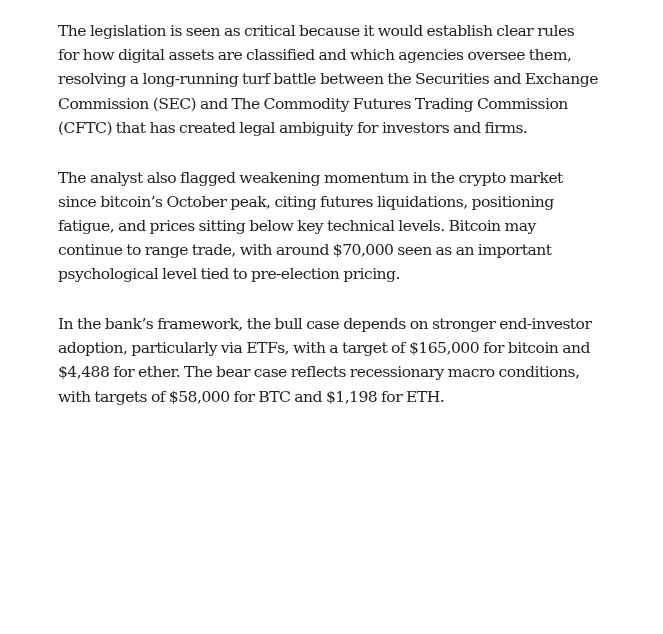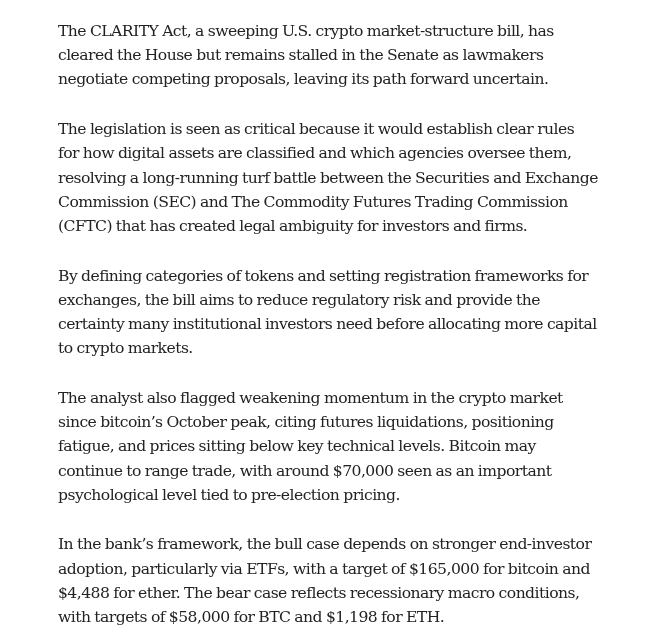--- a/index.html
+++ b/index.html
@@ -26,18 +26,16 @@
       word-spacing: -0.5px;
     }
     .article p {
       margin: 0 0 25.5px 0;
     }
   </style>
 </head>
 <body>
 
 <div class="article">
-  <p>The CLARITY Act, a sweeping U.S. crypto market-structure bill, has cleared the House but remains stalled in the Senate as lawmakers negotiate competing proposals, leaving its path forward uncertain.</p>
   <p>The legislation is seen as critical because it would establish clear rules for how digital assets are classified and which agencies oversee them, resolving a long-running turf battle between the Securities and Exchange Commission (SEC) and The Commodity Futures Trading Commission (CFTC) that has created legal ambiguity for investors and firms.</p>
-  <p>By defining categories of tokens and setting registration frameworks for exchanges, the bill aims to reduce regulatory risk and provide the certainty many institutional investors need before allocating more capital to crypto markets.</p>
   <p>The analyst also flagged weakening momentum in the crypto market since bitcoin’s October peak, citing futures liquidations, positioning fatigue, and prices sitting below key technical levels. Bitcoin may continue to range trade, with around $70,000 seen as an important psychological level tied to pre-election pricing.</p>
   <p>In the bank’s framework, the bull case depends on stronger end-investor adoption, particularly via ETFs, with a target of $165,000 for bitcoin and $4,488 for ether. The bear case reflects recessionary macro conditions, with targets of $58,000 for BTC and $1,198 for ETH.</p>
 </div>
 
 </body></html>

